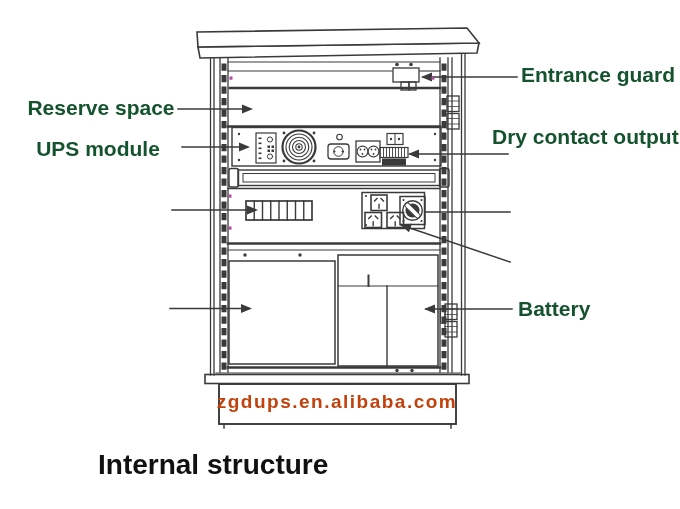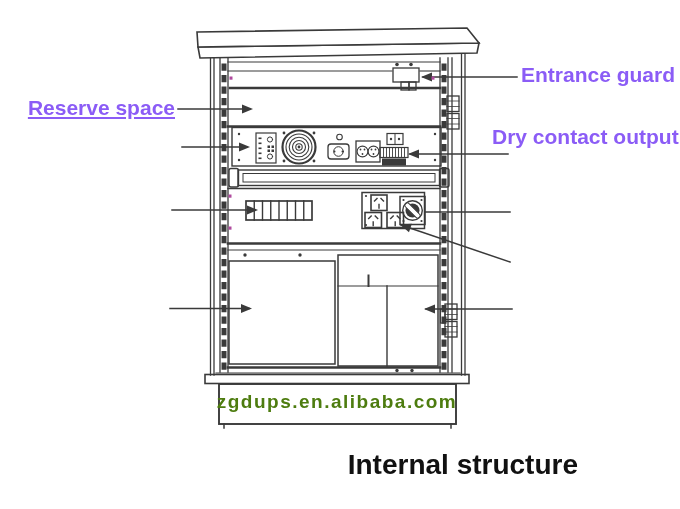--- a/index.html
+++ b/index.html
@@ -2,30 +2,30 @@
 <html><head>
 <meta charset="utf-8">
 <style>
   html,body{margin:0;padding:0;background:#fff;}
   #stage{
     position:relative;width:680px;height:509px;background:#fff;overflow:hidden;
     font-family:"Liberation Sans","DejaVu Sans",sans-serif;
   }
   #drawing-svg{position:absolute;left:0;top:0;}
   .label{
-    position:absolute;font-size:21px;font-weight:bold;color:#8b5cf6;
+    position:absolute;font-size:21px;font-weight:bold;color:#14532d;
     line-height:1.12;white-space:nowrap;
   }
-  .label.r{text-align:right;text-decoration:underline;}
+  .label.r{text-align:center;}
   #watermark{
     position:absolute;left:137px;top:391px;width:400px;text-align:center;
-    font-size:19px;font-weight:bold;color:#4d7c0f;letter-spacing:1.5px;white-space:nowrap;
+    font-size:19px;font-weight:bold;color:#c2410c;letter-spacing:1.5px;white-space:nowrap;
   }
   #main-title{
-    position:absolute;left:98px;top:449px;width:480px;text-align:right;
+    position:absolute;left:98px;top:449px;width:480px;text-align:left;
     font-size:28px;font-weight:bold;color:#111;white-space:nowrap;
   }
 </style>
 </head>
 <body>
 
 <div id="stage">
 
   <svg id="drawing-svg" width="680" height="509" viewBox="0 0 680 509">
 
@@ -254,26 +254,28 @@
     <g fill="#b04a9e" stroke="none">
       <rect x="229.5" y="76.5" width="3" height="3.2"></rect>
       <rect x="431.5" y="76.5" width="3" height="3.2"></rect>
       <rect x="228.5" y="194.5" width="3" height="3.2"></rect>
       <rect x="228.5" y="226.5" width="3" height="3.2"></rect>
     </g>
   </svg>
 
   <div class="label r" style="left:27px;top:96px;width:148px">Reserve space</div>
 
+  <div class="label r" style="left:24px;top:137px;width:148px">UPS module</div>
 
 
 
   <div class="label" style="left:521px;top:63px">Entrance guard</div>
 
   <div class="label" style="left:492px;top:125px">Dry contact output</div>
 
 
 
+  <div class="label" style="left:518px;top:297px">Battery</div>
 
   <div id="watermark">zgdups.en.alibaba.com</div>
 
   <div id="main-title">Internal structure</div>
 </div>
 
 </body></html>

